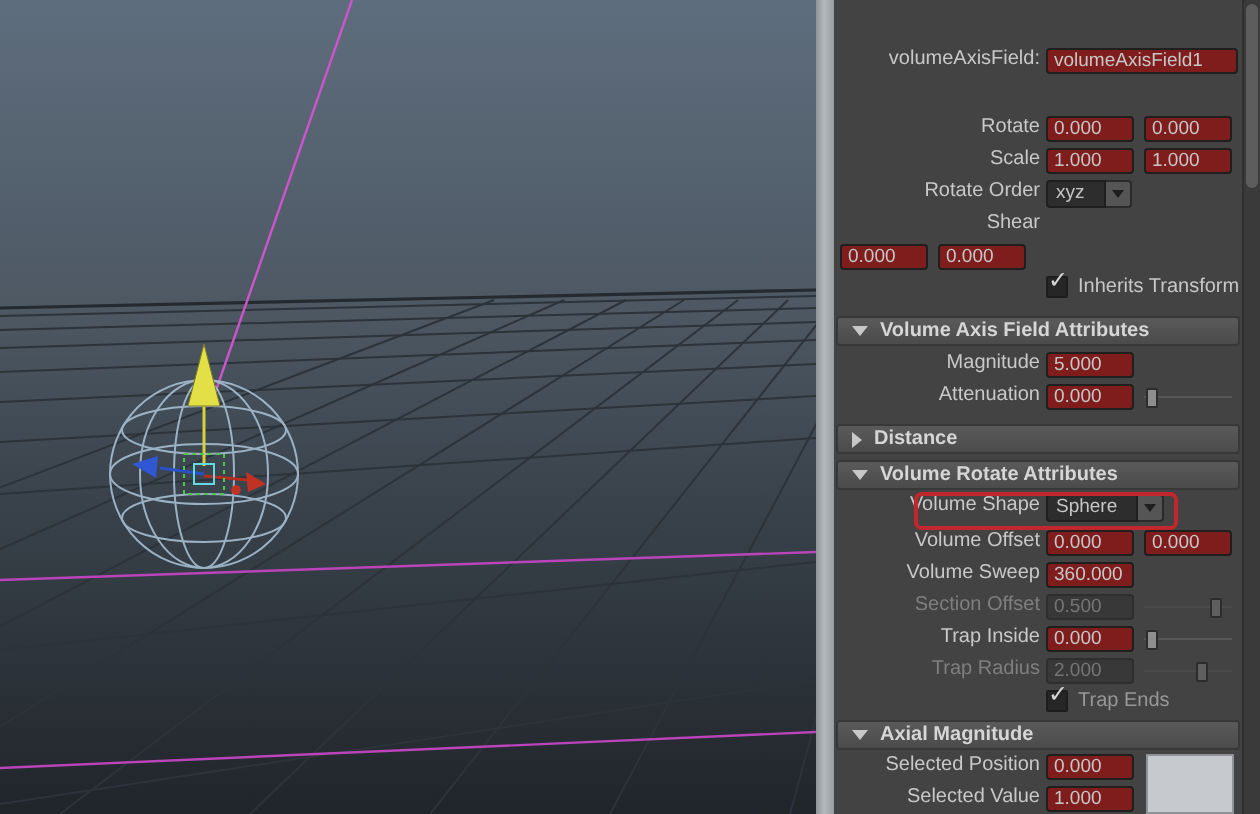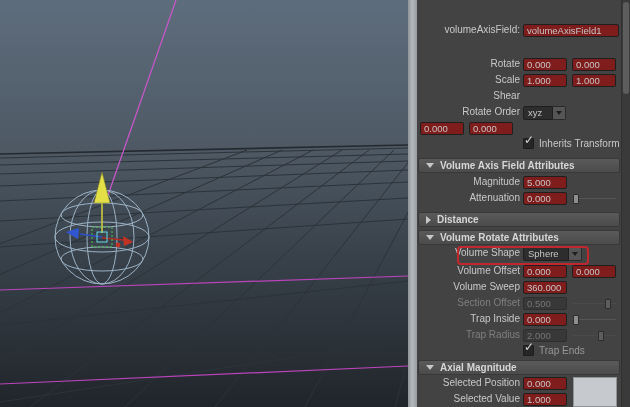--- a/index.html
+++ b/index.html
@@ -163,31 +163,31 @@
       <span class="field second">0.000</span>
     </div>
 
     <div class="row">
       <span class="label">Scale</span>
       <span class="field">1.000</span>
       <span class="field second">1.000</span>
     </div>
 
     <div class="row">
-      <span class="label">Shear</span>
-    </div>
-
-    <div class="row">
       <span class="label">Rotate Order</span>
       <div class="dropdown">
         <span class="dd-text narrow">xyz</span>
         <span class="dd-btn">
             <i class="dd-arrow"></i>
           </span>
       </div>
+    </div>
+
+    <div class="row">
+      <span class="label">Shear</span>
     </div>
 
     <div class="row">
       <span class="field">0.000</span>
       <span class="field second">0.000</span>
     </div>
 
     <div class="row">
       <span class="label"></span>
       <span class="checkbox">

